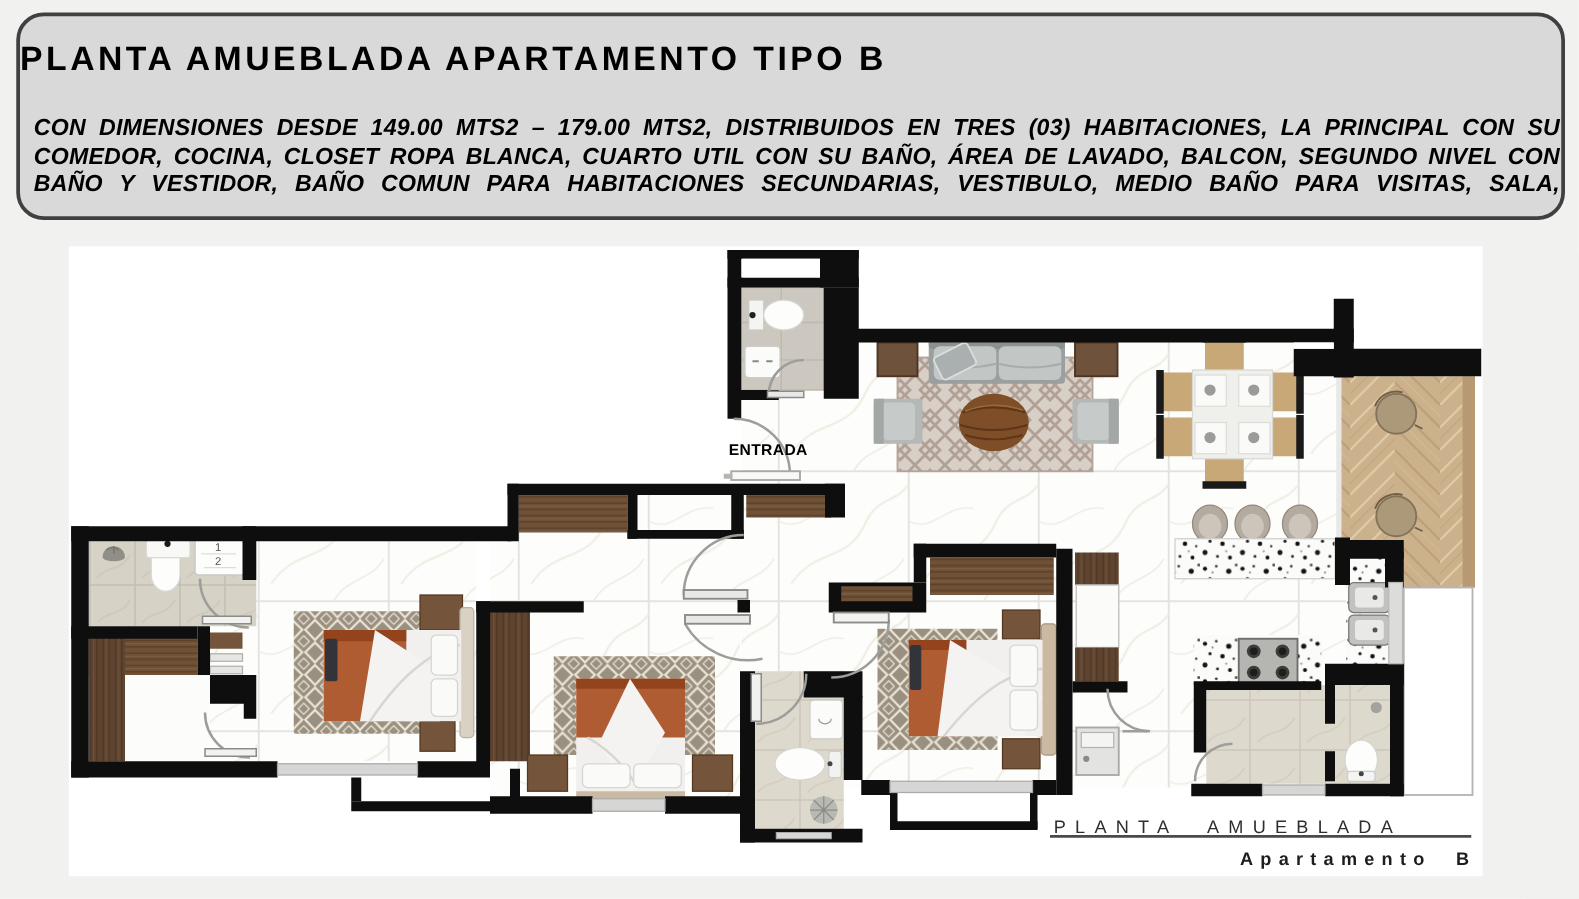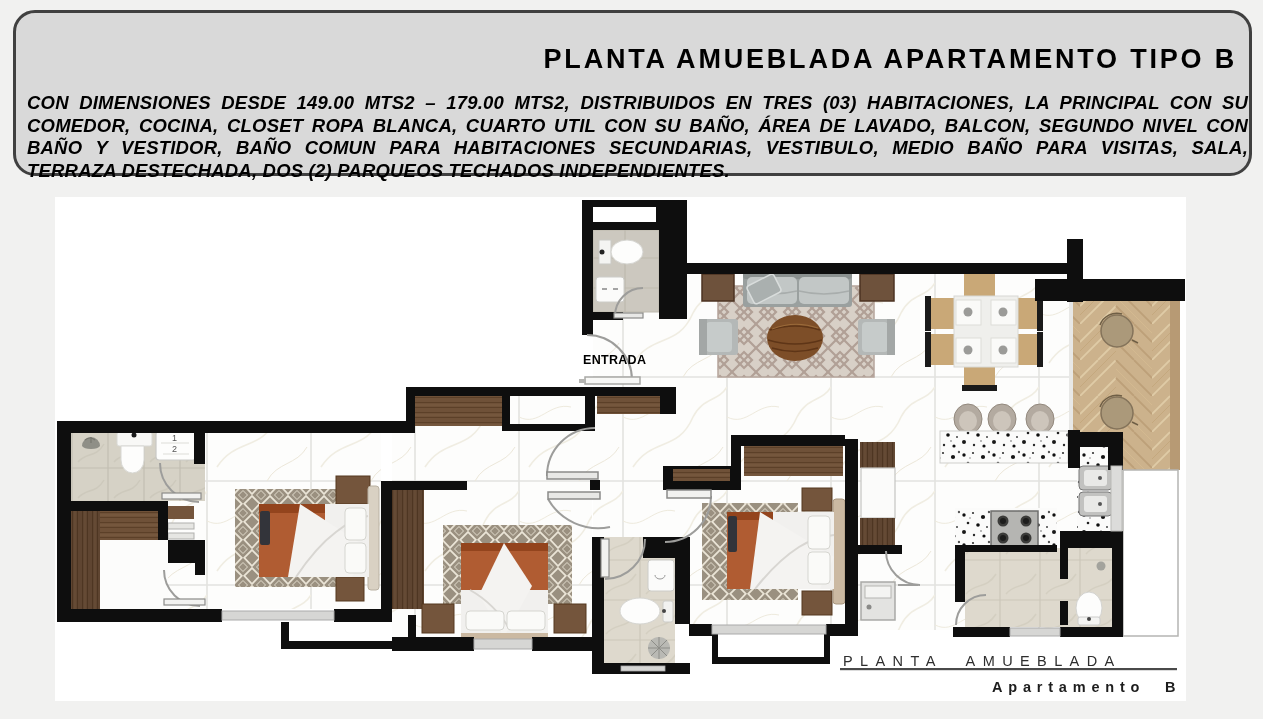--- a/index.html
+++ b/index.html
@@ -1,39 +1,38 @@
 <!DOCTYPE html>
 <html><head>
 <meta charset="utf-8">
 <style>
   html,body{margin:0;padding:0;}
   body{width:1263px;height:719px;background:#f1f1f0;position:relative;overflow:hidden;
        font-family:"Liberation Sans", sans-serif;}
   #paper{position:absolute;left:55px;top:197px;width:1131px;height:504px;background:#ffffff;}
   #hdr{position:absolute;left:13px;top:10px;width:1233px;height:160px;background:#d9d9d9;
        border:3px solid #404040;border-radius:22px;}
-  #hdr h1{margin:12px;text-align:right;font-size:27px;font-weight:bold;letter-spacing:2.8px;
+  #hdr h1{margin:0;text-align:left;font-size:27px;font-weight:bold;letter-spacing:2.8px;
        padding-top:19px;color:#000;}
   .ln{font-size:18.5px;font-weight:bold;font-style:italic;color:#000;
       margin:0 1px 0 11px;height:22.6px;line-height:22.6px;
       text-align:justify;text-align-last:justify;letter-spacing:0.2px;white-space:nowrap;}
   .ln.last{text-align-last:left;}
-  #para{margin-top:17px;}
+  #para{margin-top:28px;}
   #plan{position:absolute;left:0;top:0;}
 </style>
 </head>
 <body>
 <div id="paper"></div>
 <div id="hdr">
   <h1>PLANTA AMUEBLADA APARTAMENTO TIPO B</h1>
   <div id="para">
     <div class="ln">CON DIMENSIONES DESDE 149.00 MTS2 – 179.00 MTS2, DISTRIBUIDOS EN TRES (03) HABITACIONES, LA PRINCIPAL CON SU</div>
     <div class="ln">COMEDOR, COCINA, CLOSET ROPA BLANCA, CUARTO UTIL CON SU BAÑO, ÁREA DE LAVADO, BALCON, SEGUNDO NIVEL CON</div>
     <div class="ln">BAÑO Y VESTIDOR, BAÑO COMUN PARA HABITACIONES SECUNDARIAS, VESTIBULO, MEDIO BAÑO PARA VISITAS, SALA,</div>
-    <div class="ln last">TERRAZA DESTECHADA, DOS (2) PARQUEOS TECHADOS INDEPENDIENTES.</div>
   </div>
 </div>
 <svg id="plan" width="1263" height="719" viewBox="0 0 1263 719">
 <defs>
   <pattern id="marble" width="104" height="104" patternUnits="userSpaceOnUse" patternTransform="translate(103,65)">
     <rect width="104" height="104" fill="#fdfdfc"></rect>
     <path d="M0,0 H104 V104 H0 Z" fill="none" stroke="#e3e3e0" stroke-width="1.6"></path>
     <path d="M10,90 C30,60 55,75 70,40 C80,20 95,25 104,10" fill="none" stroke="#f0ede2" stroke-width="1.6"></path>
     <path d="M0,40 C20,50 30,25 52,30" fill="none" stroke="#eeeadd" stroke-width="1"></path>
     <path d="M60,104 C70,85 90,88 100,70" fill="none" stroke="#ece7d9" stroke-width="1"></path>

